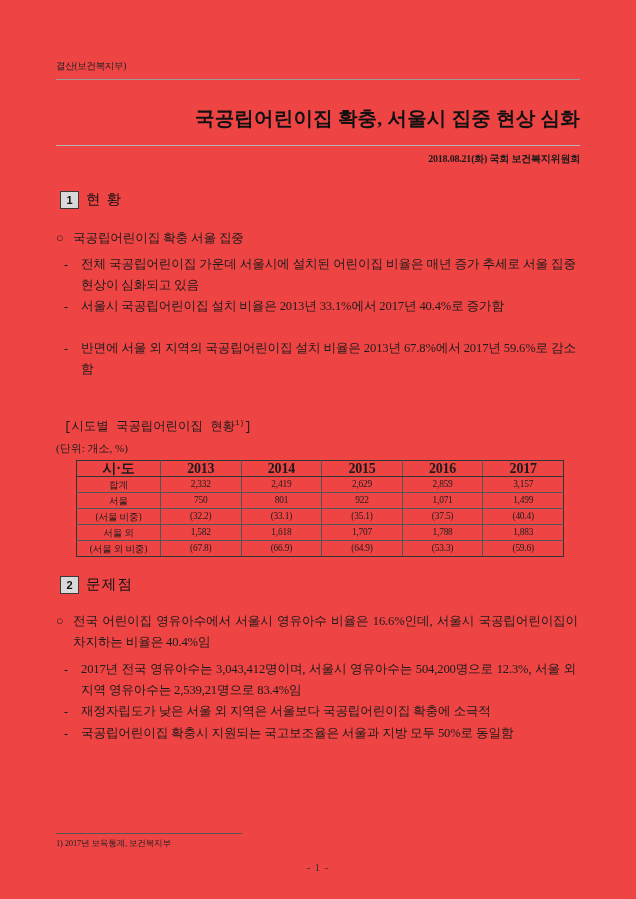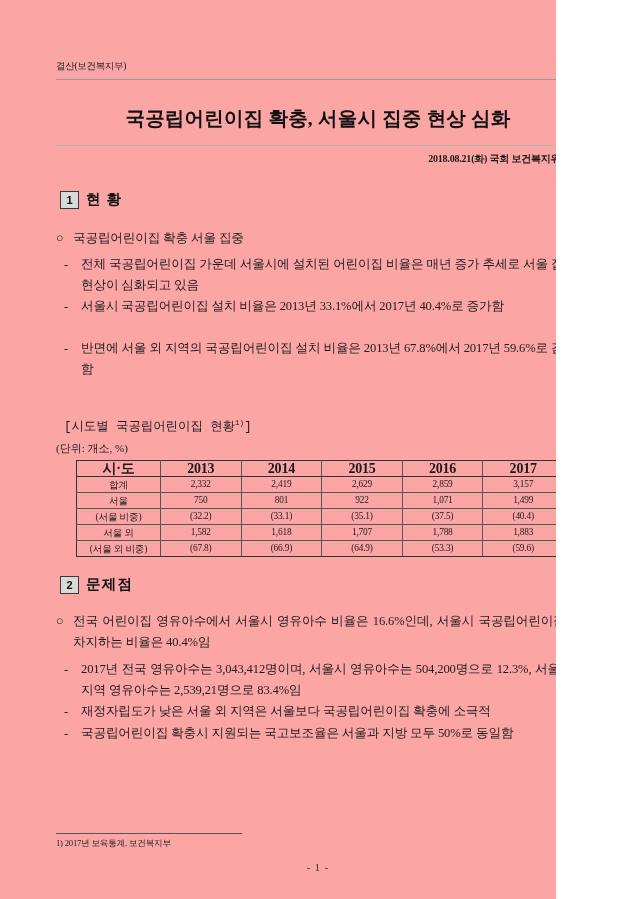--- a/index.html
+++ b/index.html
@@ -7,23 +7,23 @@
     padding: 0;
     background: #ffffff;
   }
   body {
     font-family: "Liberation Serif", "DejaVu Serif", serif;
     color: #1a1a1a;
     -webkit-font-smoothing: antialiased;
   }
   .page {
     position: relative;
-    width: 556px;
+    width: 636px;
     height: 899px;
-    background: #fca5a5;
+    background: #ef4444;
     box-sizing: border-box;
     overflow: hidden;
   }
   .content {
     position: absolute;
     left: 56px;
     top: 0;
     width: 524px;
     height: 899px;
   }
@@ -45,21 +45,21 @@
     height: 0;
     border-top: 1.4px solid #9a9a9a;
   }
 
   
   .doc-title {
     position: absolute;
     top: 105px;
     left: 0;
     width: 524px;
-    text-align: center;
+    text-align: right;
     font-size: 19.5px;
     font-weight: bold;
     letter-spacing: 0.2px;
     color: #111;
   }
   .rule-title {
     position: absolute;
     top: 145px;
     left: 0;
     width: 524px;
@@ -94,21 +94,21 @@
     text-align: center;
     background: #d9d9d9;
     border: 1.2px solid #3a3a3a;
     font-family: "Liberation Sans", sans-serif;
     font-size: 11px;
     font-weight: bold;
     color: #111;
   }
   .section-title {
     font-size: 14.5px;
-    font-weight: bold;
+    font-weight: normal;
     letter-spacing: 1.2px;
     color: #111;
   }
   #section-1 { top: 190px; }
   #section-2 { top: 575px; }
 
   
   .bullet {
     position: absolute;
     font-size: 12.6px;

